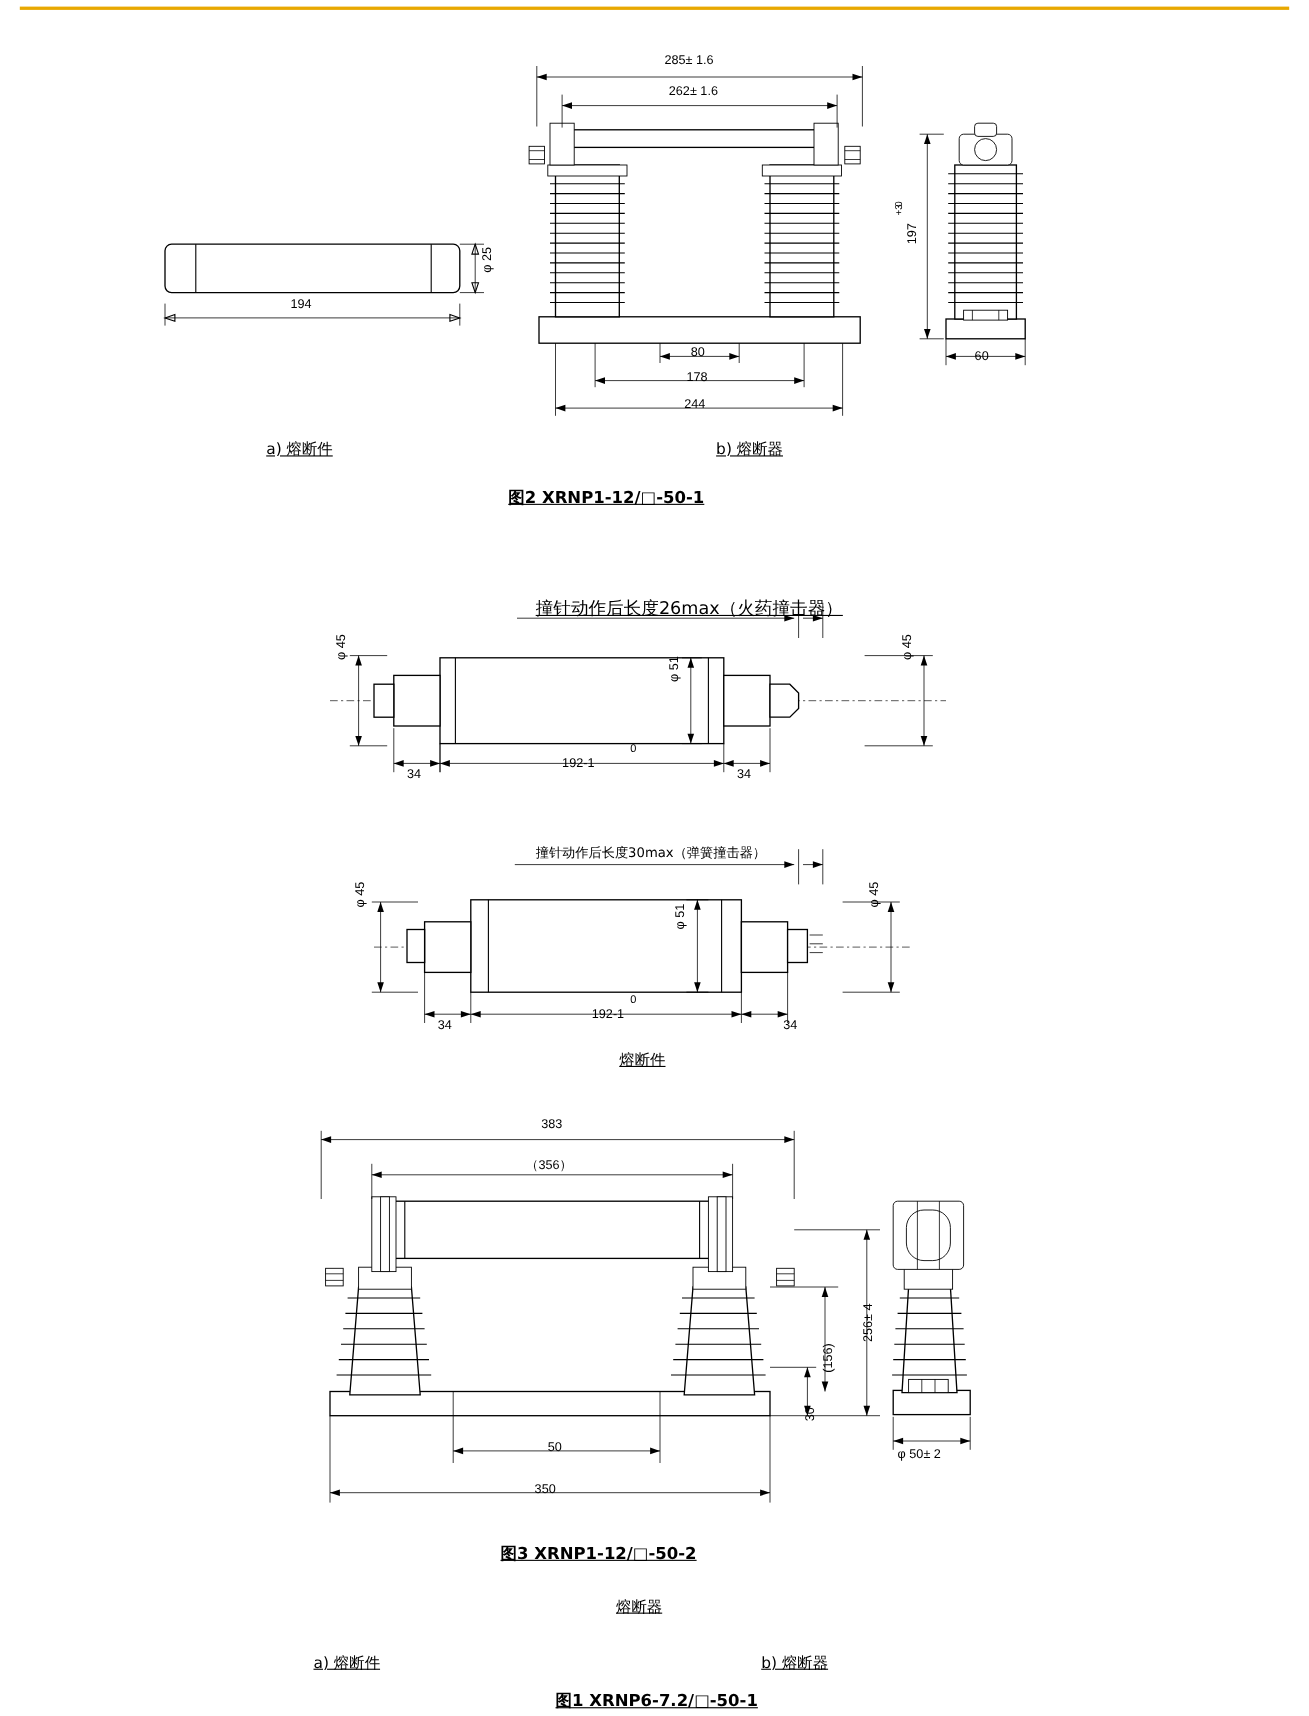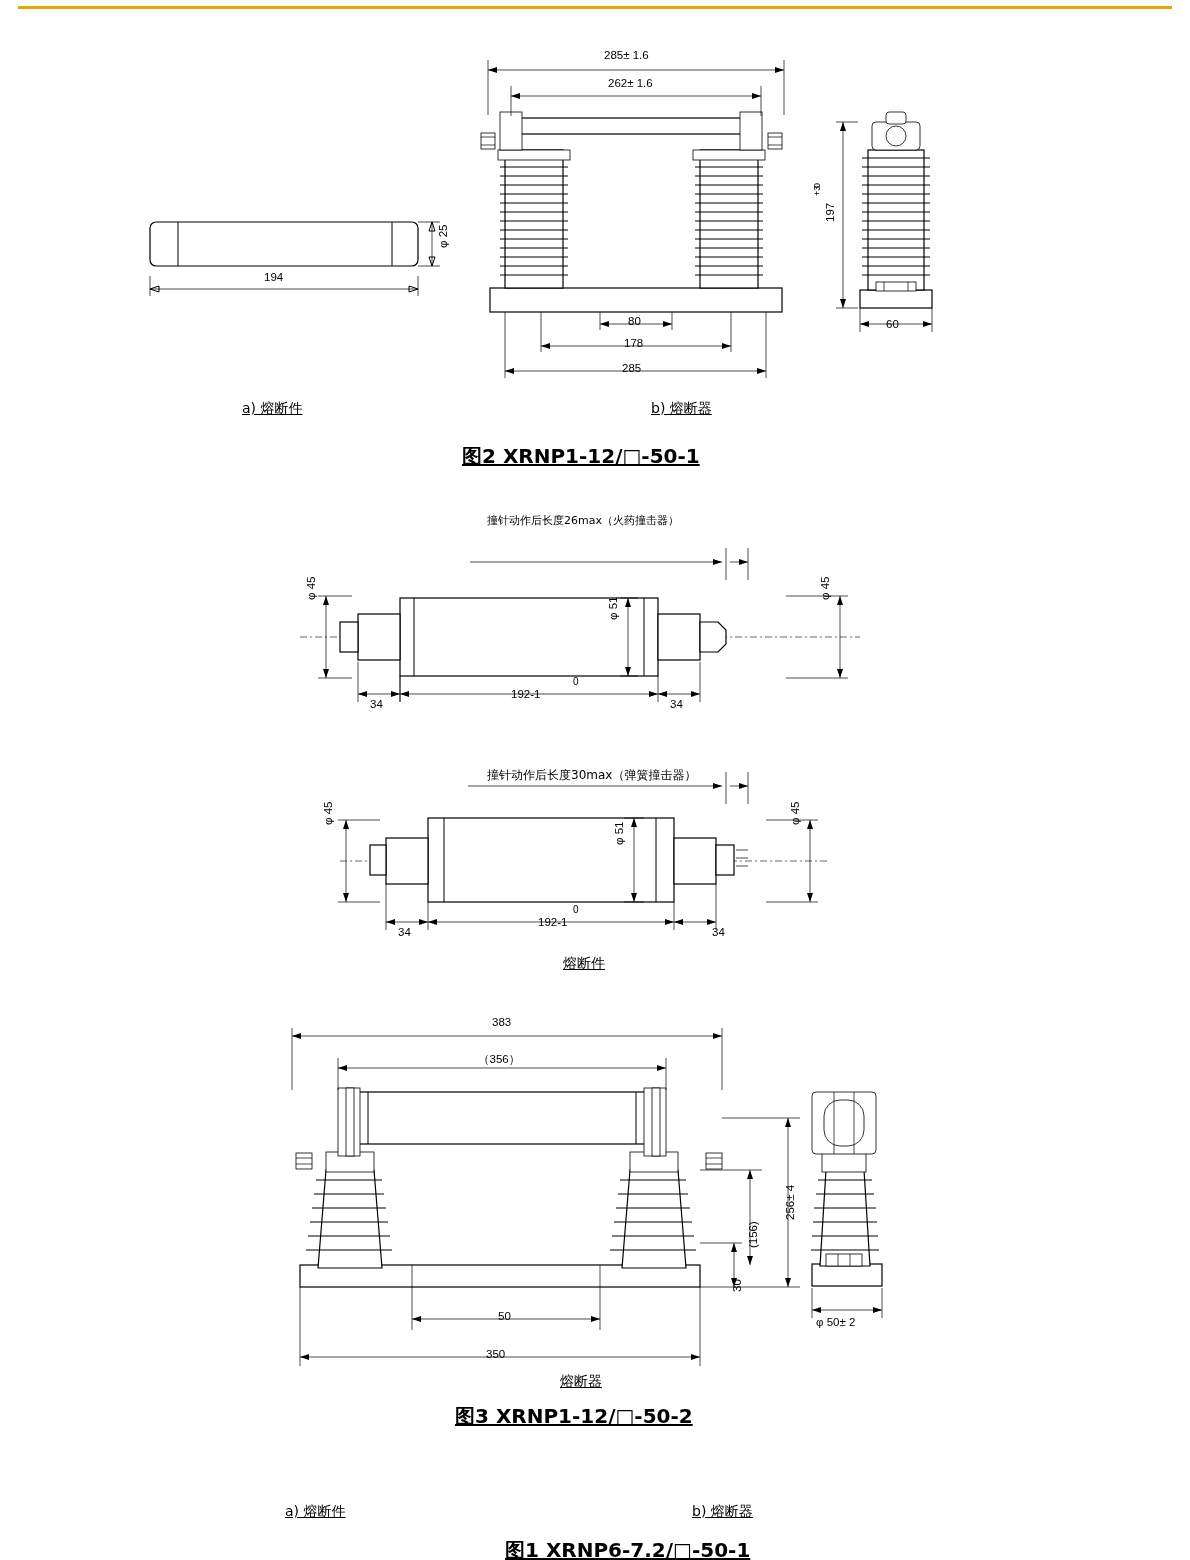--- a/index.html
+++ b/index.html
@@ -4,21 +4,21 @@
 <style>
   html,body{margin:0;padding:0;background:#ffffff;}
   body{width:1190px;height:1560px;position:relative;font-family:"Liberation Sans",sans-serif;color:#000;}
   .page{position:relative;width:1190px;height:1560px;overflow:hidden;}
   .topbar{position:absolute;left:18px;top:6px;width:1154px;height:3px;background:#e8a800;}
   .lbl{position:absolute;white-space:nowrap;font-size:12px;color:#000;}
   .lbl.cn{font-family:"DejaVu Sans",sans-serif;}
   .dim{position:absolute;white-space:nowrap;font-size:11.5px;}
   .vert{transform-origin:left top;}
   .cap{position:absolute;white-space:nowrap;font-size:14px;font-family:"DejaVu Sans",sans-serif;text-decoration:underline;}
-  .cap.big{font-size:20px;font-weight:bold;}
+  .cap.big{font-size:15px;font-weight:bold;}
   svg{position:absolute;left:0;top:0;width:1190px;height:1560px;overflow:visible;}
   .ln{stroke:#000;stroke-width:1;fill:none;}
   .thin{stroke:#000;stroke-width:0.7;fill:none;}
   .fillw{fill:#ffffff;stroke:#000;stroke-width:1.2;}
   .fillwt{fill:#ffffff;stroke:#000;stroke-width:0.8;}
   .dash{stroke:#000;stroke-width:0.6;fill:none;stroke-dasharray:7 3 2 3;}
 </style>
 </head>
 <body>
 
@@ -394,31 +394,31 @@
       <path d="M882 1310 l-9 -3 l0 6 z" fill="#000"></path>
     </g>
   </svg>
 
   <div class="dim" style="left:264px;top:271px;">194</div>
   <div class="dim vert" style="left:437px;top:248px;transform:rotate(-90deg);">φ 25</div>
   <div class="dim" style="left:604px;top:49px;">285± 1.6</div>
   <div class="dim" style="left:608px;top:77px;">262± 1.6</div>
   <div class="dim" style="left:628px;top:315px;">80</div>
   <div class="dim" style="left:624px;top:337px;">178</div>
-  <div class="dim" style="left:622px;top:362px;">285</div>
+  <div class="dim" style="left:622px;top:362px;">244</div>
   <div class="dim vert" style="left:824px;top:222px;transform:rotate(-90deg);">197</div>
   <div class="dim vert" style="left:812px;top:196px;transform:rotate(-90deg);font-size:9px;">+3</div>
   <div class="dim vert" style="left:812px;top:188px;transform:rotate(-90deg);font-size:9px;">0</div>
   <div class="dim" style="left:886px;top:318px;">60</div>
 
   <div class="cap" style="left:242px;top:400px;">a) 熔断件</div>
   <div class="cap" style="left:651px;top:400px;">b)  熔断器</div>
   <div class="cap big" style="left:462px;top:443px;">图2  XRNP1-12/□-50-1</div>
 
-  <div class="lbl cn" style="left:487px;top:513px;font-size:11px;">撞针动作后长度26max（火药撞击器）</div>
+  <div class="lbl cn" style="left:487px;top:543px;font-size:16px;text-decoration:underline;">撞针动作后长度26max（火药撞击器）</div>
   <div class="lbl cn" style="left:487px;top:767px;font-size:12px;">撞针动作后长度30max（弹簧撞击器）</div>
 
   <div class="dim vert" style="left:305px;top:600px;transform:rotate(-90deg);">φ 45</div>
   <div class="dim vert" style="left:819px;top:600px;transform:rotate(-90deg);">φ 45</div>
   <div class="dim vert" style="left:607px;top:620px;transform:rotate(-90deg);">φ 51</div>
   <div class="dim" style="left:370px;top:698px;">34</div>
   <div class="dim" style="left:670px;top:698px;">34</div>
   <div class="dim" style="left:573px;top:676px;font-size:10px;">0</div>
   <div class="dim" style="left:511px;top:688px;">192-1</div>
 
@@ -434,20 +434,20 @@
 
   <div class="dim" style="left:492px;top:1016px;text-align:right;">383</div>
   <div class="dim" style="left:478px;top:1052px;">（356）</div>
   <div class="dim vert" style="left:784px;top:1220px;transform:rotate(-90deg);">256± 4</div>
   <div class="dim vert" style="left:747px;top:1248px;transform:rotate(-90deg);">(156)</div>
   <div class="dim vert" style="left:731px;top:1292px;transform:rotate(-90deg);">30</div>
   <div class="dim" style="left:498px;top:1310px;">50</div>
   <div class="dim" style="left:486px;top:1348px;">350</div>
   <div class="dim" style="left:816px;top:1316px;">φ 50± 2</div>
 
-  <div class="cap" style="left:560px;top:1373px;">熔断器</div>
+  <div class="cap" style="left:560px;top:1452px;">熔断器</div>
   <div class="cap big" style="left:455px;top:1403px;">图3 XRNP1-12/□-50-2</div>
 
   <div class="cap" style="left:285px;top:1503px;">a) 熔断件</div>
   <div class="cap" style="left:692px;top:1503px;">b)  熔断器</div>
   <div class="cap big" style="left:505px;top:1537px;">图1 XRNP6-7.2/□-50-1</div>
 
 </div>
 
 </body></html>

